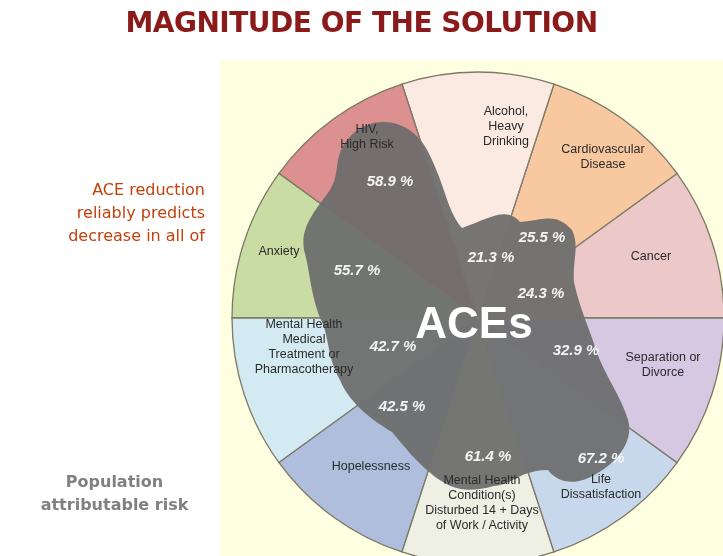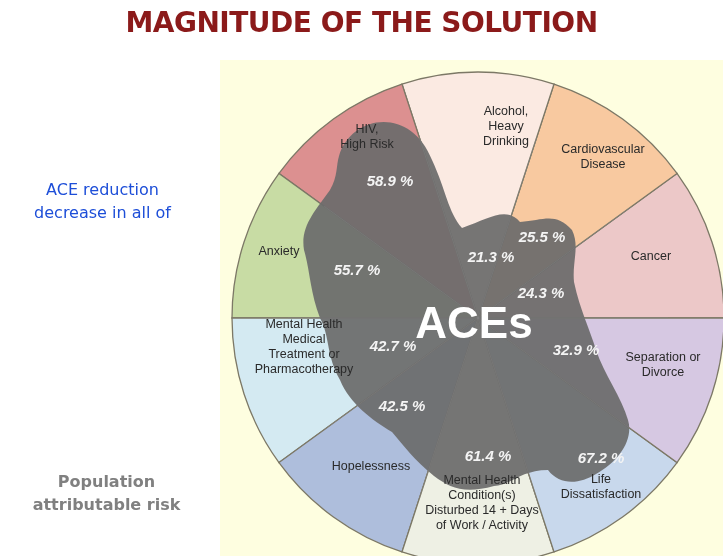--- a/index.html
+++ b/index.html
@@ -1,29 +1,30 @@
 <!DOCTYPE html>
 <html><head>
 <meta charset="utf-8">
 <style>
   html,body{margin:0;padding:0;background:#ffffff;}
   body{width:723px;height:556px;position:relative;overflow:hidden;font-family:"Liberation Sans",sans-serif;}
   .title{position:absolute;left:0;top:6px;width:723px;text-align:center;font-family:"DejaVu Sans",sans-serif;font-weight:bold;font-size:28px;color:#8b1a1a;letter-spacing:-0.5px;}
-  .side-text{position:absolute;left:0;top:178px;width:205px;text-align:center;font-family:"DejaVu Sans",sans-serif;font-size:16px;line-height:23px;color:#1d4ed8;}
-  .side-note{position:absolute;left:4px;top:470px;width:205px;text-align:center;font-family:"DejaVu Sans",sans-serif;font-weight:bold;font-size:16px;line-height:23px;color:#808080;}
+  .side-text{position:absolute;left:0;top:178px;width:205px;text-align:right;font-family:"DejaVu Sans",sans-serif;font-size:16px;line-height:23px;color:#c2410c;}
+  .side-note{position:absolute;left:12px;top:470px;width:205px;text-align:center;font-family:"DejaVu Sans",sans-serif;font-weight:bold;font-size:16px;line-height:23px;color:#808080;}
   .panel{position:absolute;left:220px;top:60px;width:503px;height:496px;background:#fefee0;overflow:hidden;}
   svg text{font-family:"Liberation Sans",sans-serif;}
 </style>
 </head>
 <body>
 
 <div class="title">MAGNITUDE OF THE SOLUTION</div>
 
 <div class="side-text">
   <div>ACE reduction</div>
+  <div>reliably predicts</div>
   <div>decrease in all of</div>
 </div>
 
 <div class="side-note">
   <div>Population</div>
   <div>attributable risk</div>
 </div>
 
 <div class="panel">
   <svg id="wheel" width="503" height="496" viewBox="220 60 503 496">

